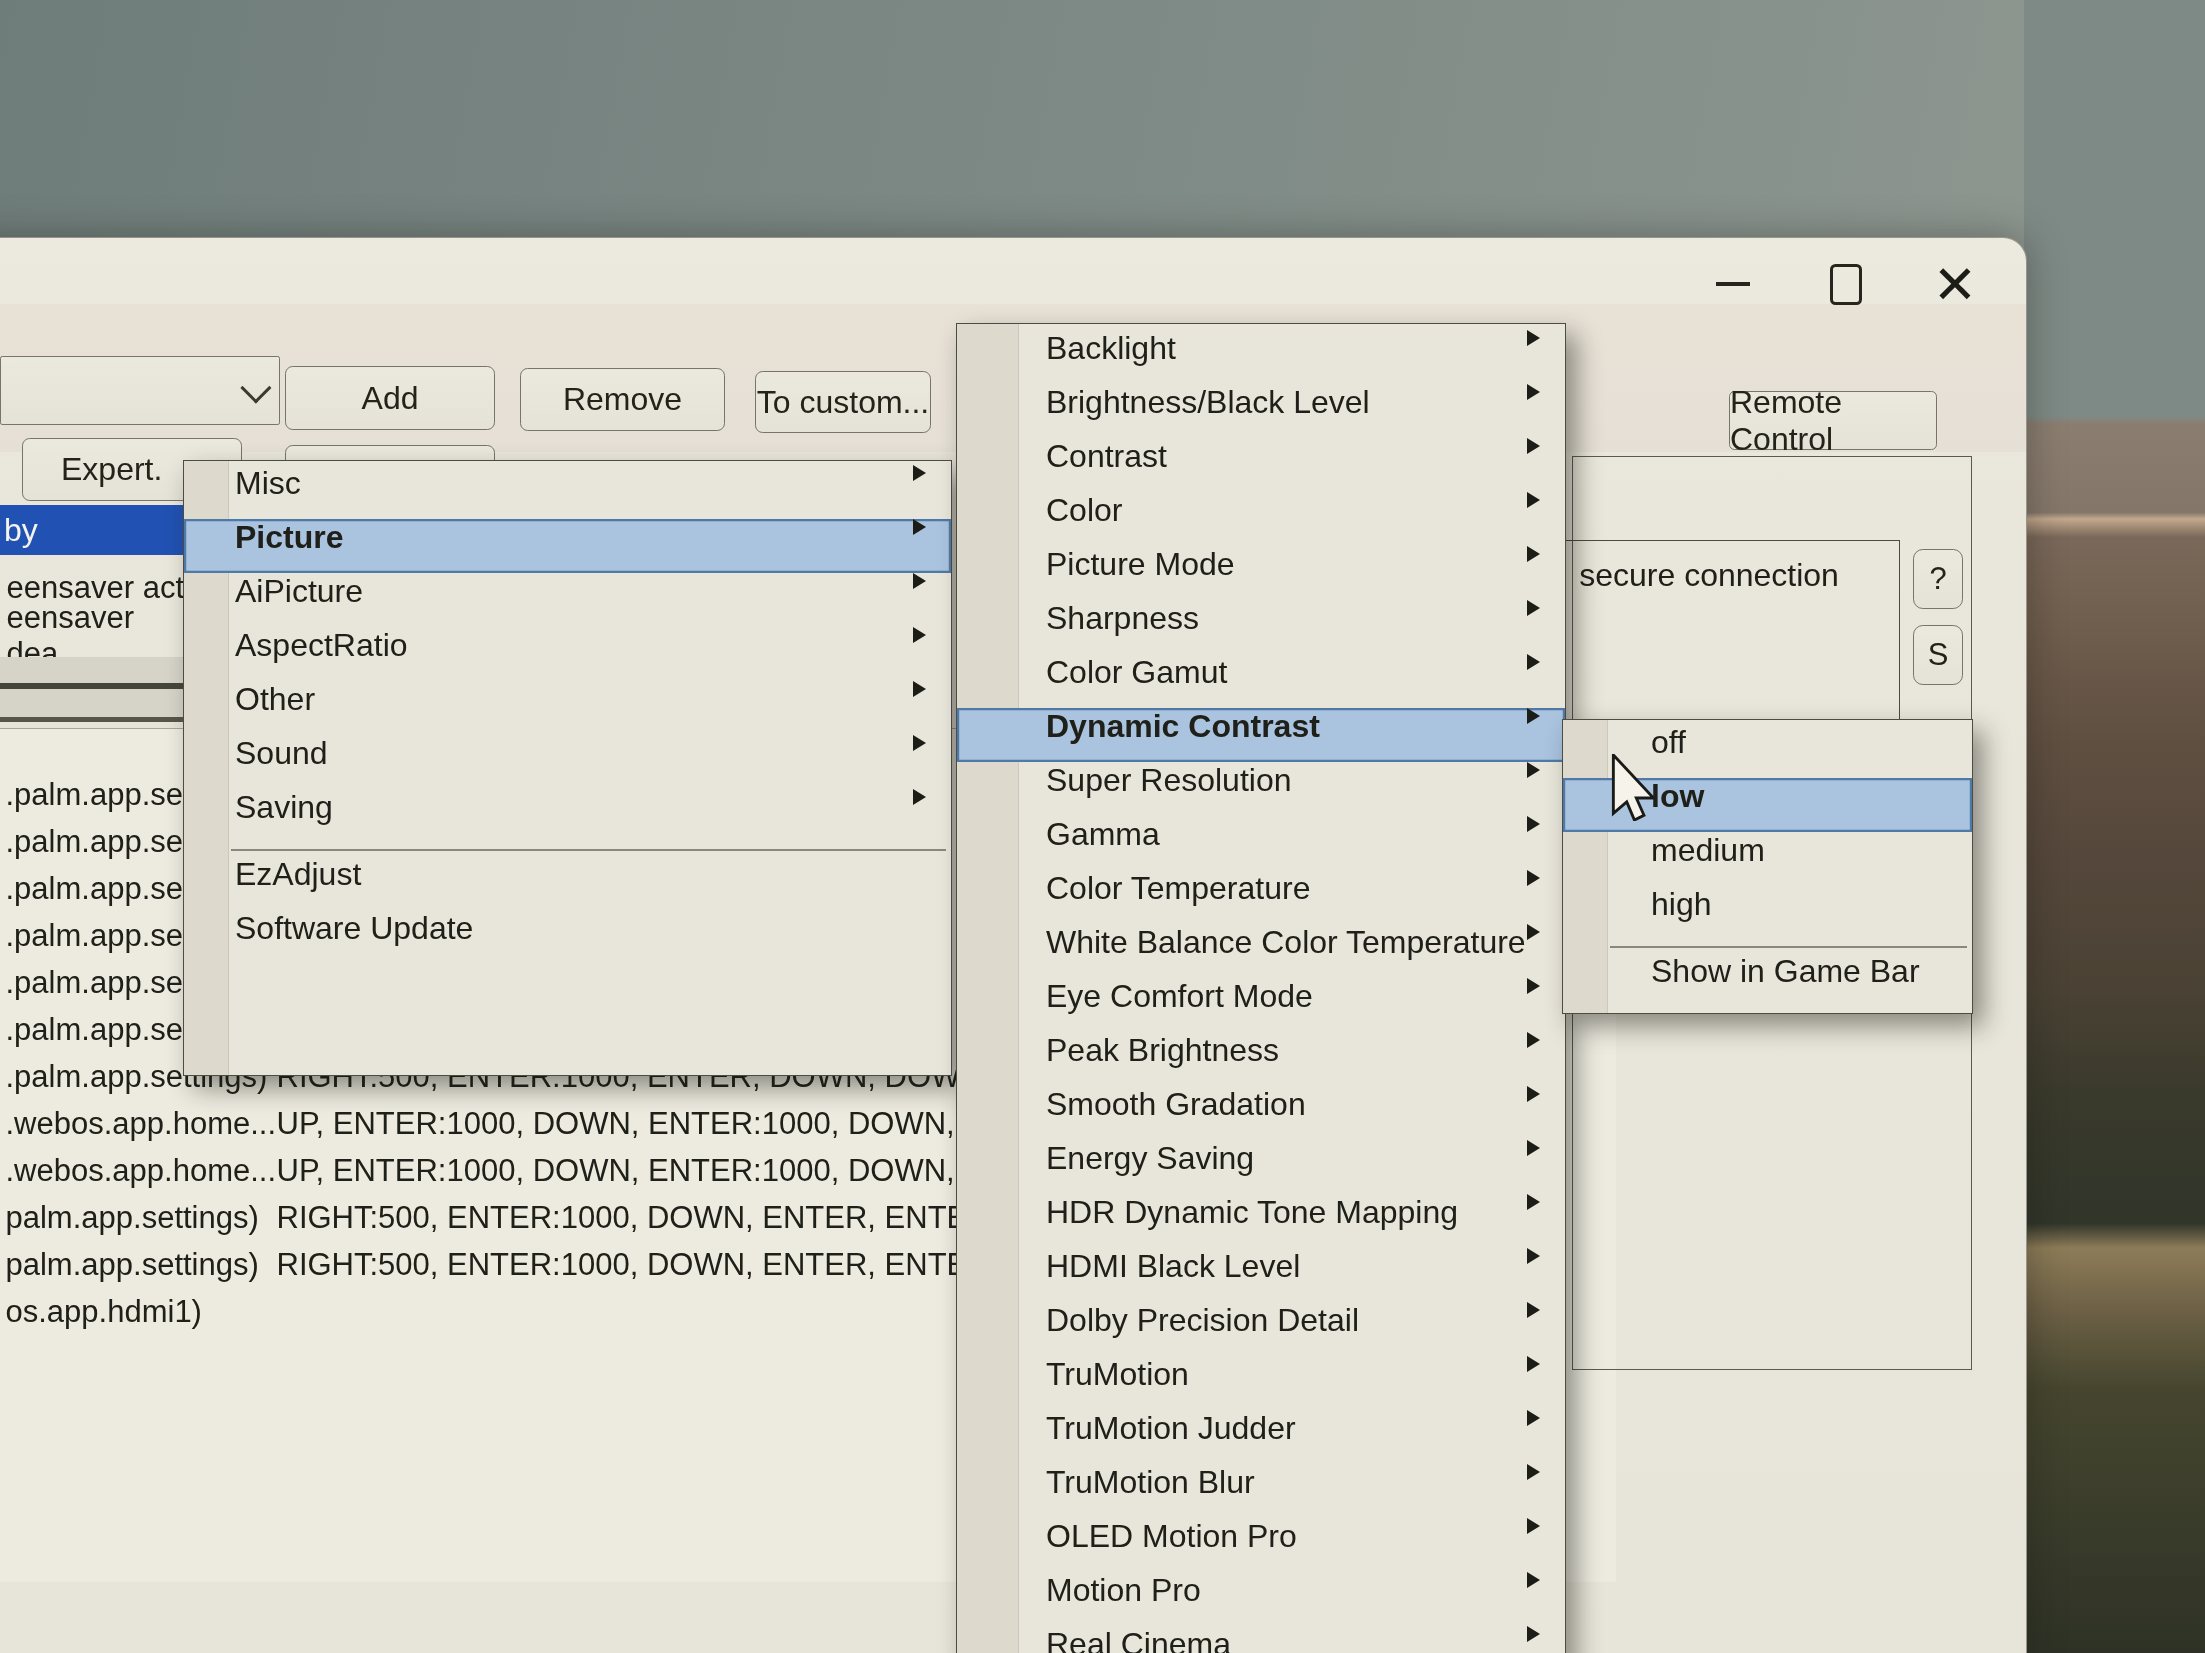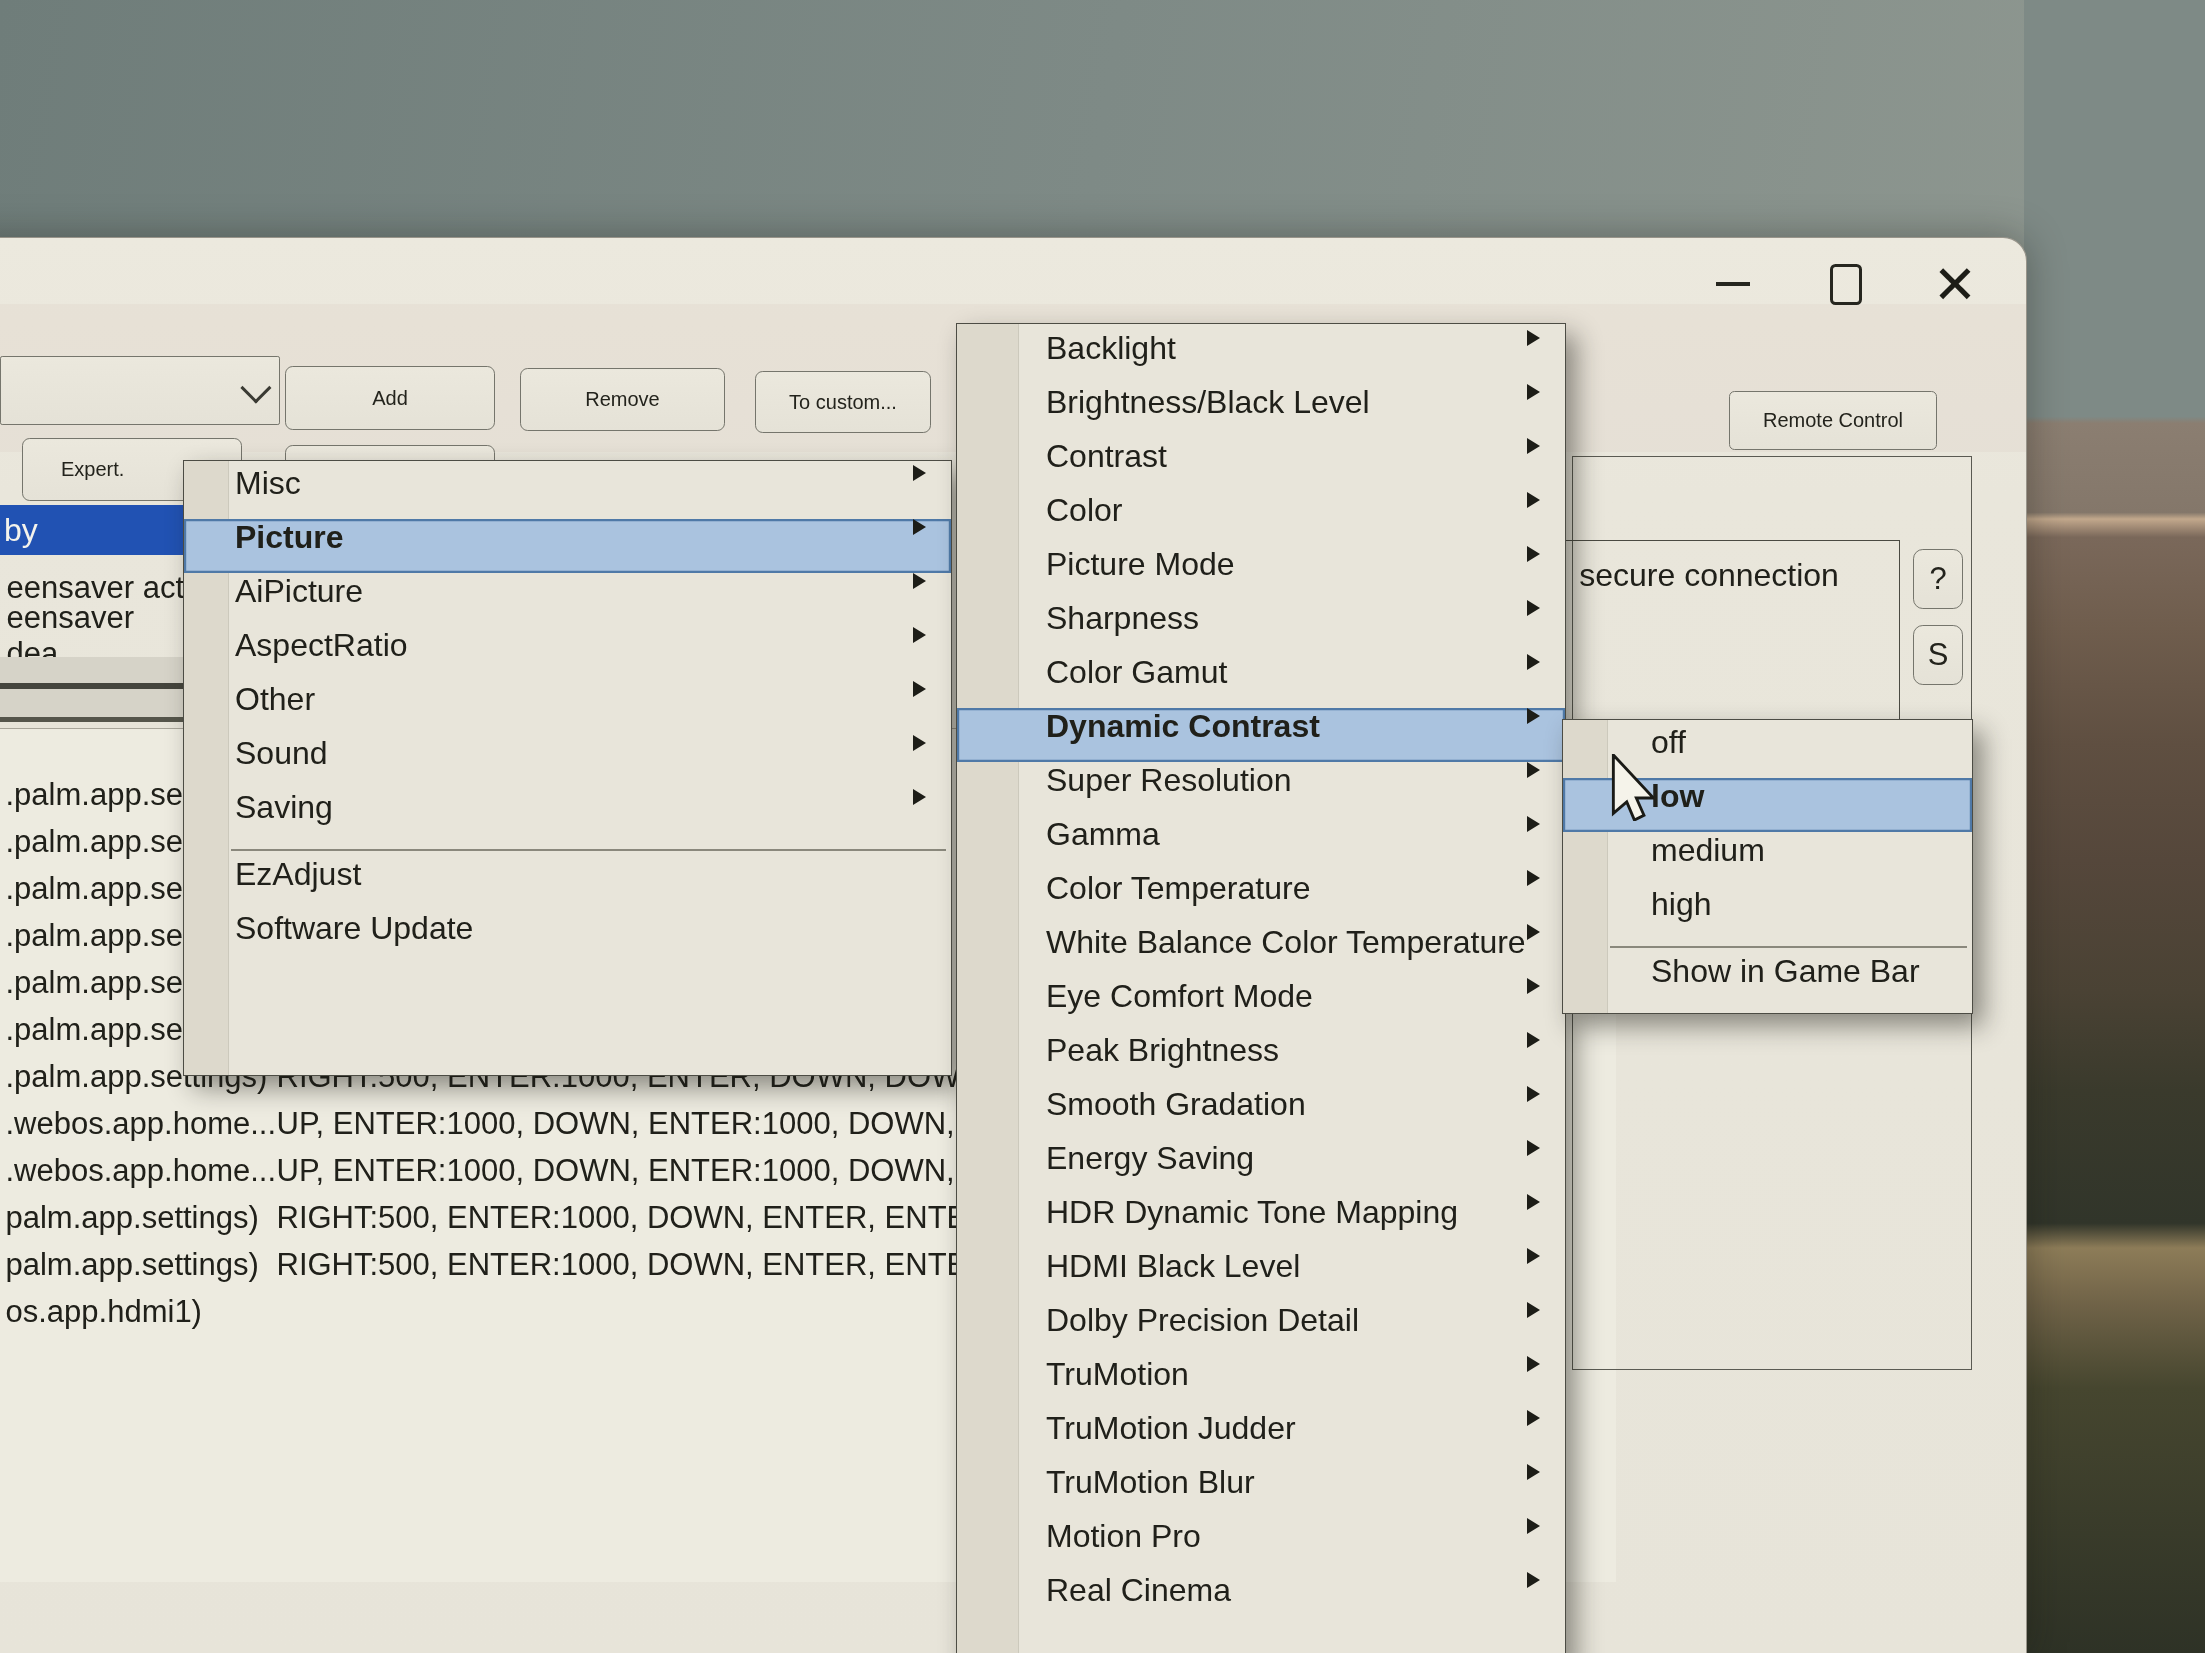--- a/index.html
+++ b/index.html
@@ -27,21 +27,21 @@
   
   .winctl{position:absolute;display:flex;align-items:center;justify-content:center;}
   #ctl-min{left:1747px;top:16.4px;width:60px;height:60px;}
   #ctl-min .bar{width:34px;height:3.8px;background:#26261f;}
   #ctl-max{left:1860px;top:11px;width:60px;height:71px;}
   #ctl-max .box{width:26px;height:35px;border:3.8px solid #26261f;border-radius:5.5px;}
   #ctl-close{left:1969px;top:11px;width:60px;height:71px;font-size:53px;font-weight:300;color:#1d1d17;}
   
   .btn{position:absolute;display:flex;align-items:center;justify-content:center;
     background:linear-gradient(180deg,#ebe8dd,#e5e2d7);
-    border:1.6px solid #75756c;border-radius:7.7px;font-size:20px;color:#23231c;}
+    border:1.6px solid #75756c;border-radius:7.7px;font-size:32px;color:#23231c;}
   
   #combo1{left:44px;top:118px;width:263px;height:67px;border-radius:2.2px;justify-content:flex-end;padding-right:15.3px;}
   .chev{width:18.6px;height:18.6px;border-right:3.3px solid #3a3a33;border-bottom:3.3px solid #3a3a33;
     transform:rotate(45deg) translateY(-4.4px);}
   #btn-add{left:329px;top:128px;width:208px;height:62px;}
   #btn-remove{left:564px;top:130px;width:203px;height:61px;}
   #btn-tocustom{left:799px;top:133px;width:174px;height:60px;}
   #btn-remote{left:1773px;top:153px;width:206px;height:57px;border-radius:5.5px;}
   #btn-expert{left:66px;top:200px;width:180px;height:61px;justify-content:flex-start;padding-left:38px;}
   #btn-hidden{left:329px;top:207px;width:208px;height:61px;}
@@ -307,20 +307,24 @@
       </div>
       <div class="menu-item">
         <span class="mi-label">TruMotion Judder</span>
         <span class="mi-arrow"></span>
       </div>
       <div class="menu-item">
         <span class="mi-label">TruMotion Blur</span>
         <span class="mi-arrow"></span>
       </div>
       <div class="menu-item">
+        <span class="mi-label">OLED Motion Pro</span>
+        <span class="mi-arrow"></span>
+      </div>
+      <div class="menu-item">
         <span class="mi-label">Motion Pro</span>
         <span class="mi-arrow"></span>
       </div>
       <div class="menu-item">
         <span class="mi-label">Real Cinema</span>
         <span class="mi-arrow"></span>
       </div>
     </div>
   <div class="menu" id="menu3">
       <div class="menu-item">

